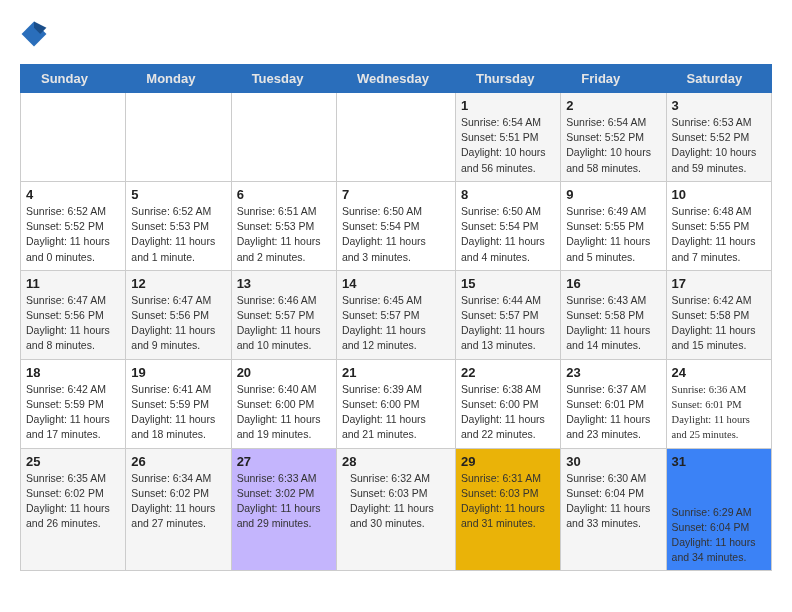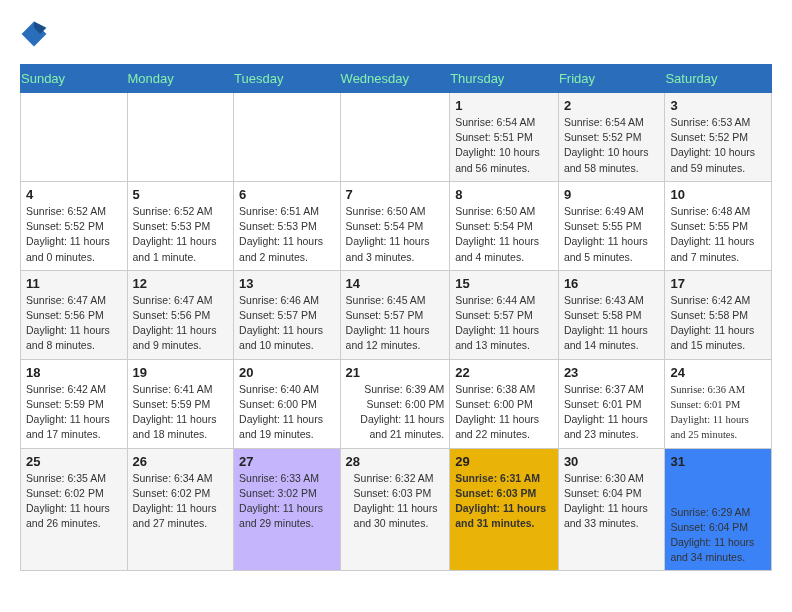--- a/index.html
+++ b/index.html
@@ -43,24 +43,24 @@
     .location {
       font-size: 16px;
       color: #444;
     }
     table {
       width: 100%;
       border-collapse: collapse;
     }
     thead tr th {
       background-color: #2a6ebb;
-      color: #86efac;
+      color: #e5e5e5;
       font-size: 13px;
-      font-weight: normal;
-      padding: 6px 0;
+      font-weight: bold;
+      padding: 6px 20px;
       text-align: left;
       border: 1px solid #2a6ebb;
     }
     tbody tr td {
       vertical-align: top;
       padding: 5px 5px;
       border: 1px solid #ccc;
       font-size: 11px;
       color: #333;
       min-width: 100px;
@@ -266,21 +266,21 @@
         </td>
         <td style="background: rgb(255, 255, 255);">
           <span class="day-num">20</span>
           <div class="day-info" style="white-space: pre-line;">Sunrise: 6:40 AM
 Sunset: 6:00 PM
 Daylight: 11 hours
 and 19 minutes.</div>
         </td>
         <td style="background: rgb(255, 255, 255);">
           <span class="day-num">21</span>
-          <div class="day-info" style="white-space: pre-line; text-align: right;">Sunrise: 6:39 AM
+          <div class="day-info" style="white-space: pre-line;">Sunrise: 6:39 AM
 Sunset: 6:00 PM
 Daylight: 11 hours
 and 21 minutes.</div>
         </td>
         <td style="background: rgb(255, 255, 255);">
           <span class="day-num">22</span>
           <div class="day-info" style="white-space: pre-line;">Sunrise: 6:38 AM
 Sunset: 6:00 PM
 Daylight: 11 hours
 and 22 minutes.</div>
@@ -324,21 +324,21 @@
         </td>
         <td style="background: rgb(245, 245, 245);">
           <span class="day-num">28</span>
           <div class="day-info" style="white-space: pre-line; margin-left: 8px;">Sunrise: 6:32 AM
 Sunset: 6:03 PM
 Daylight: 11 hours
 and 30 minutes.</div>
         </td>
         <td style="background: #eab308;">
           <span class="day-num">29</span>
-          <div class="day-info" style="white-space: pre-line; font-weight: bold;">Sunrise: 6:31 AM
+          <div class="day-info" style="white-space: pre-line;">Sunrise: 6:31 AM
 Sunset: 6:03 PM
 Daylight: 11 hours
 and 31 minutes.</div>
         </td>
         <td style="background: rgb(245, 245, 245);">
           <span class="day-num">30</span>
           <div class="day-info" style="white-space: pre-line;">Sunrise: 6:30 AM
 Sunset: 6:04 PM
 Daylight: 11 hours
 and 33 minutes.</div>

